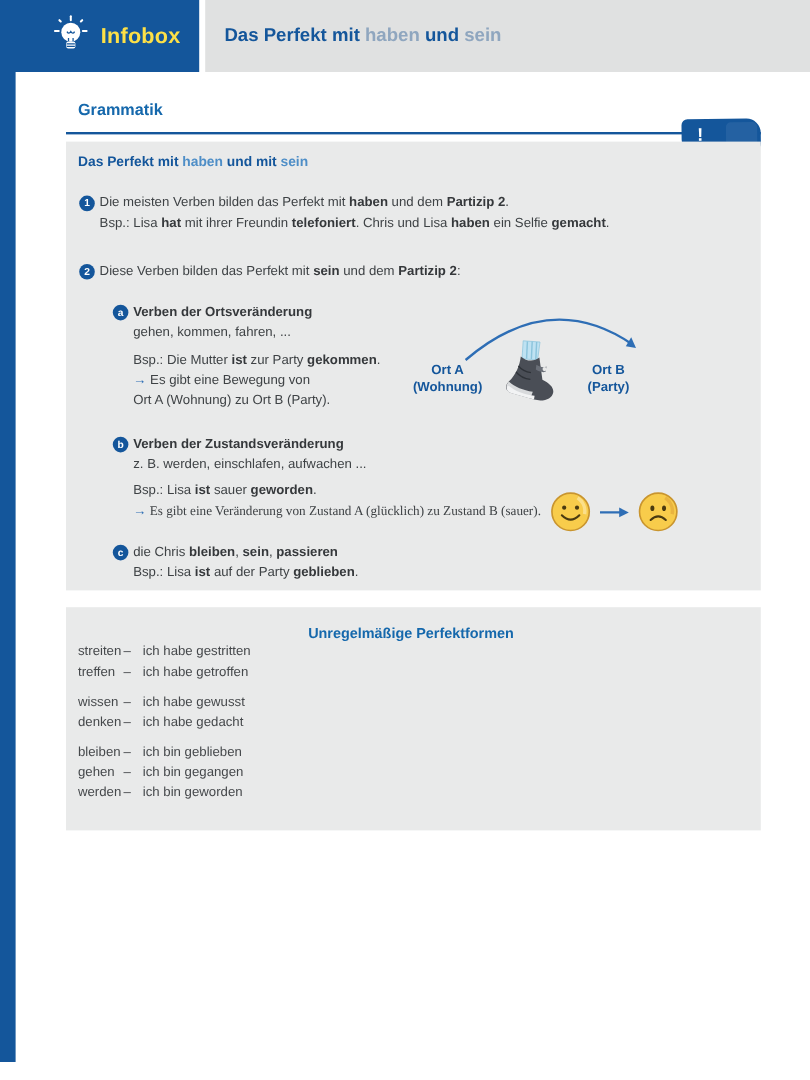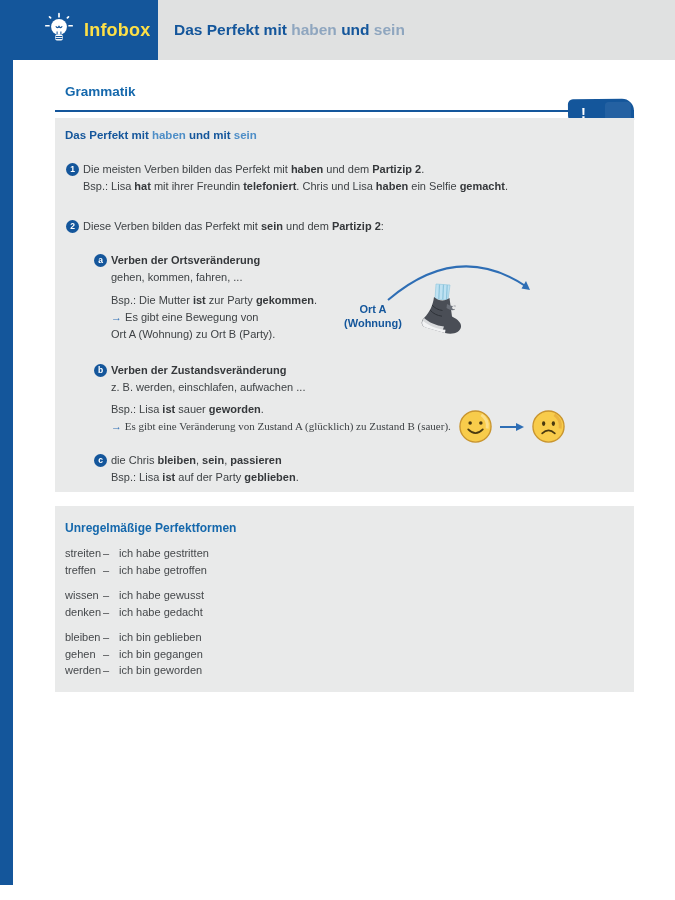--- a/index.html
+++ b/index.html
@@ -6,21 +6,21 @@
   .canvas{position:relative;width:675px;height:900px;background:#ffffff;overflow:hidden;
           font-family:"Liberation Sans",sans-serif;color:#3E4245;}
   
   .spine{position:absolute;left:0;top:0;width:13px;height:885px;background:#14569B;}
   
   .topbar{position:absolute;left:0;top:0;width:675px;height:60px;}
   .brand{position:absolute;left:0;top:0;width:166px;height:60px;background:#14569B;
          display:flex;align-items:center;}
   .brand .bulb{margin-left:40px;width:38px;height:38px;flex:0 0 auto;}
   .brand .brand-label{color:#fde047;font-weight:700;font-size:18px;margin-left:6px;letter-spacing:.2px;}
-  .titlebar{position:absolute;left:158px;top:0;right:0;height:60px;background:#E0E1E1;
+  .titlebar{position:absolute;left:171px;top:0;right:0;height:60px;background:#E0E1E1;
             display:flex;align-items:center;padding-left:16px;font-size:15.5px;}
   .titlebar .tb{color:#14569B;font-weight:700;}
   .titlebar .tl{color:#8FA6BF;font-weight:700;}
   
   .grammatik{position:absolute;left:65px;top:84px;margin:0;font-size:13.5px;font-weight:700;color:#1568AC;text-align:center;}
   .rule{position:absolute;left:55px;top:110px;width:579px;height:2px;background:#14569B;}
   .badge{position:absolute;left:568px;top:99px;width:66px;height:27px;background:#14569B;
          border-radius:5px 12px 6px 10px;transform:rotate(-.6deg);
          color:#fff;font-weight:700;font-size:15px;line-height:27px;padding-left:13px;box-sizing:border-box;}
   .badge::after{content:"";position:absolute;right:3px;top:3px;width:26px;height:20px;
@@ -60,21 +60,21 @@
   .lab-a{left:272px;top:184px;}
   .lab-b{left:406px;top:184px;}
   .arc{position:absolute;left:325px;top:136px;width:168px;height:50px;}
   .shoe{position:absolute;left:362px;top:165px;width:48px;height:55px;}
   
   .vgroup{margin-bottom:9px;}
   .vrow{display:flex;font-size:11px;line-height:16.5px;color:#45484B;padding-left:0;}
   .vrow .v{width:38px;flex:0 0 auto;}
   .vrow .d{width:16px;flex:0 0 auto;text-align:left;}
   .vrow .p{flex:1;}
-  .box2 h3{font-size:12px;color:#1568AC;font-weight:700;margin-bottom:10px;}
+  .box2 h3{font-size:12px;color:#1568AC;font-weight:700;margin-bottom:0;text-align:center;}
 </style>
 </head>
 <body>
 
 <div class="canvas">
   <div class="spine"></div>
 
   <div class="topbar">
     <div class="brand">
       <svg class="bulb" viewBox="0 0 36 36">
@@ -148,20 +148,24 @@
       <path d="M30 21 C33 23 36 23.5 38.5 22.5 L37.5 27 C34.5 27.5 31.5 26.5 29.5 25 Z" fill="#6A6F78"></path>
       <circle cx="36.8" cy="24.6" r="1.7" fill="#E9EAEA"></circle>
       <path d="M7 35 C12 39.5 19 42.5 27 43.5 L25 49 L9 44.5 C4.5 43 3.8 38.8 7 35 Z" fill="#D8DadC"></path>
       <path d="M6.2 38 C12 43 20 46 28.5 46.8 L28 50 L9 44.5 C5.5 43.3 4.6 40.6 6.2 38 Z" fill="#F2F3F4"></path>
       <path d="M15 22 C17.5 25 21.5 27 25.5 27.5" fill="none" stroke="#2E3238" stroke-width="1"></path>
       <path d="M13 27 C16 30.5 20.5 32.7 25 33.2" fill="none" stroke="#2E3238" stroke-width="1"></path>
     </svg>
     <div class="diagram-label lab-a">
       <div>Ort A</div>
       <div>(Wohnung)</div>
+    </div>
+    <div class="diagram-label lab-b">
+      <div>Ort B</div>
+      <div>(Party)</div>
     </div>
 
     <div class="sub sb">
       <span class="num">b</span>
       <div class="itext">
         <p><span class="b">Verben der Zustandsveränderung</span></p>
         <p><span>z. B. werden, einschlafen, aufwachen ...</span></p>
         <p class="gap-top5"><span>Bsp.: Lisa </span><span class="b">ist</span><span> sauer </span><span class="b">geworden</span><span>.</span></p>
         <p class="smiley-line">
           <span><span class="arr">→ </span><span>Es gibt eine Veränderung von Zustand A (glücklich) zu Zustand B (sauer).</span></span>

